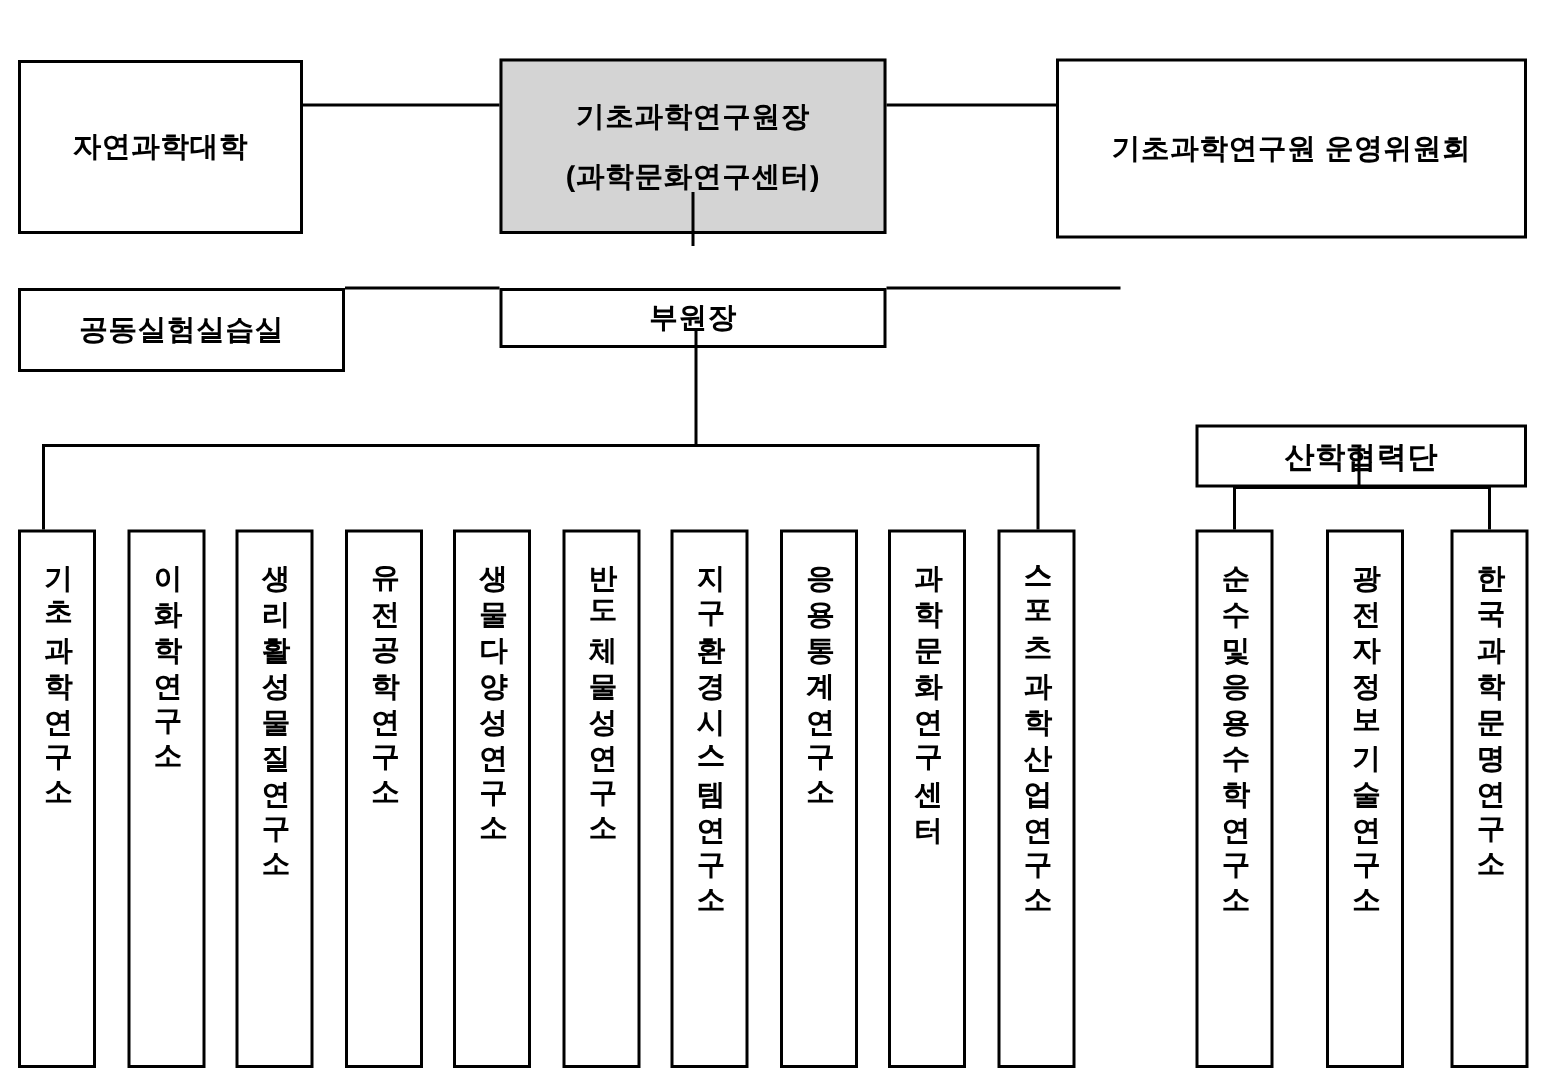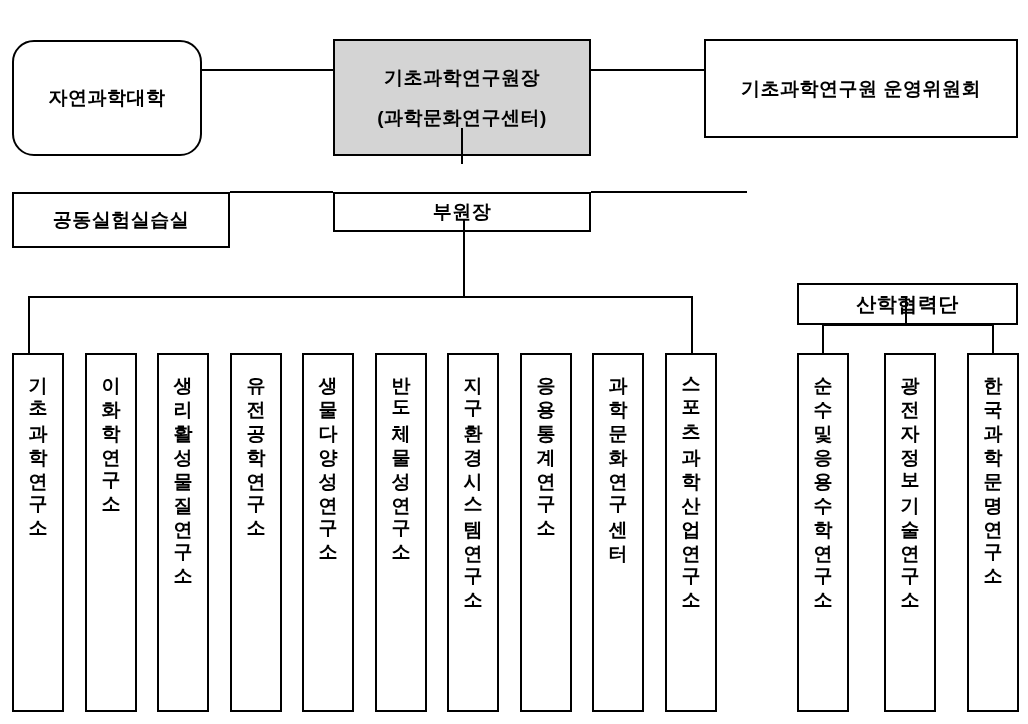--- a/index.html
+++ b/index.html
@@ -65,28 +65,28 @@
     background: #000000;
   }
   .h-line { height: 2px; }
   .v-line { width: 2px; }
 </style>
 </head>
 <body>
 
 <div id="canvas">
 
-  <div class="box" style="left:12px; top:12px; width:190px; height:116px;border-radius:22px;">자연과학대학</div>
+  <div class="box" style="left:12px; top:12px; width:190px; height:116px;">자연과학대학</div>
 
   <div class="box two-line" style="left: 333px; top: 11px; width: 258px; height: 117px; background: rgb(212, 212, 212);">
     <span>기초과학연구원장</span>
     <span>(과학문화연구센터)</span>
   </div>
 
-  <div class="box" style="left:704px; top:11px; width:314px; height:99px;">기초과학연구원 운영위원회</div>
+  <div class="box" style="left:704px; top:11px; width:314px; height:120px;">기초과학연구원 운영위원회</div>
 
   <div class="box" style="left:12px; top:164px; width:218px; height:56px;">공동실험실습실</div>
 
   <div class="box" style="left:333px; top:164px; width:258px; height:40px;">부원장</div>
 
 
   <div class="box" style="left:797px; top:255px; width:221px; height:42px; font-size:20px;">산학협력단</div>
 
   <div class="v-box" style="left:12px;">
       <span class="v-label">기초과학연구소</span>

